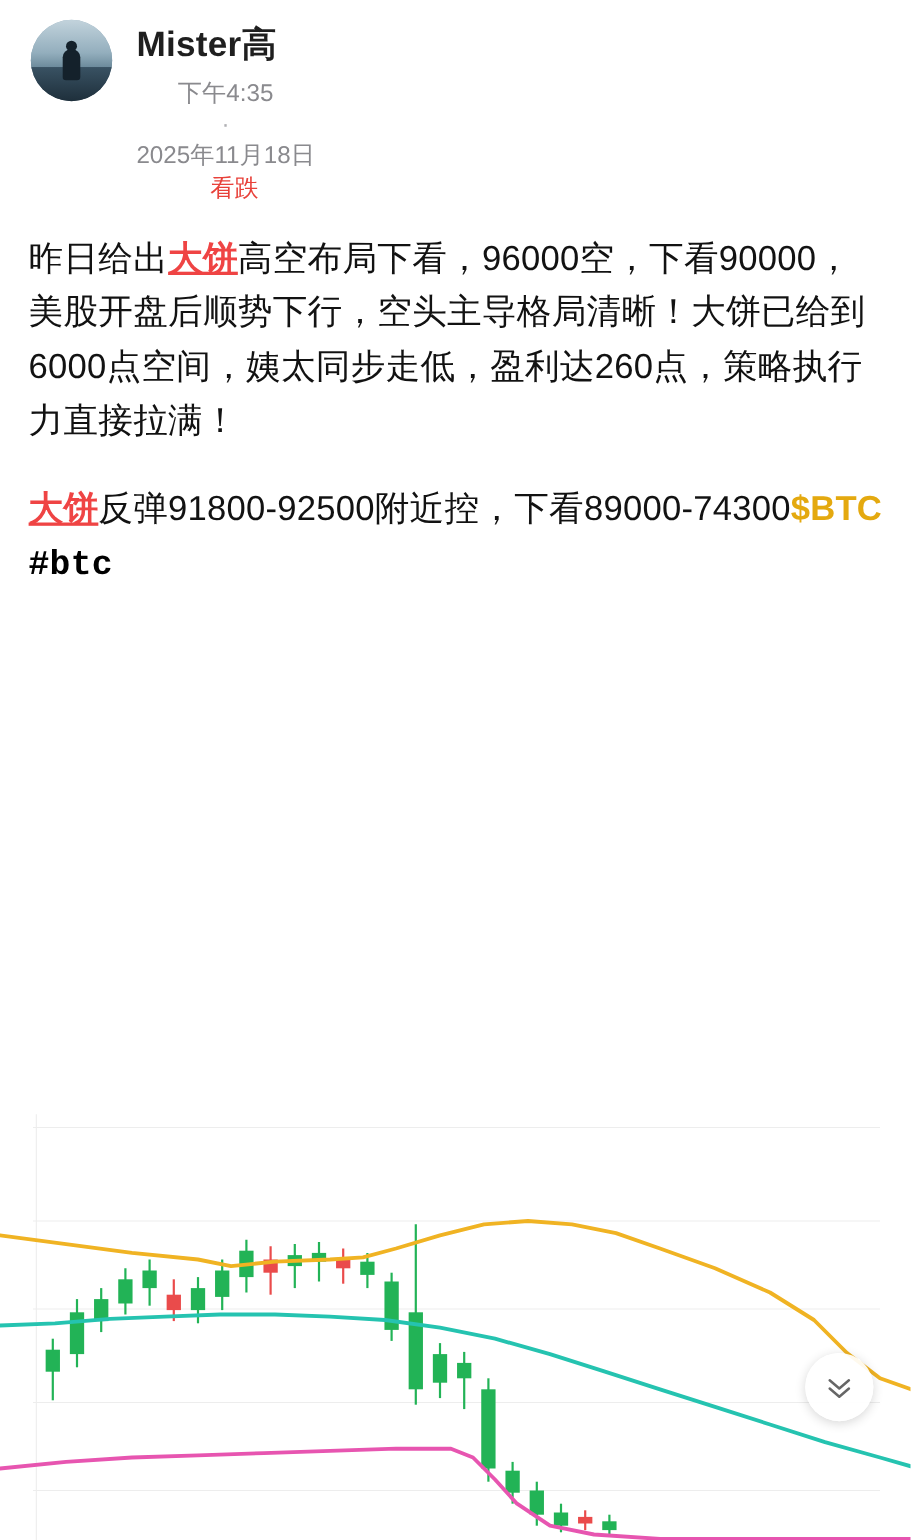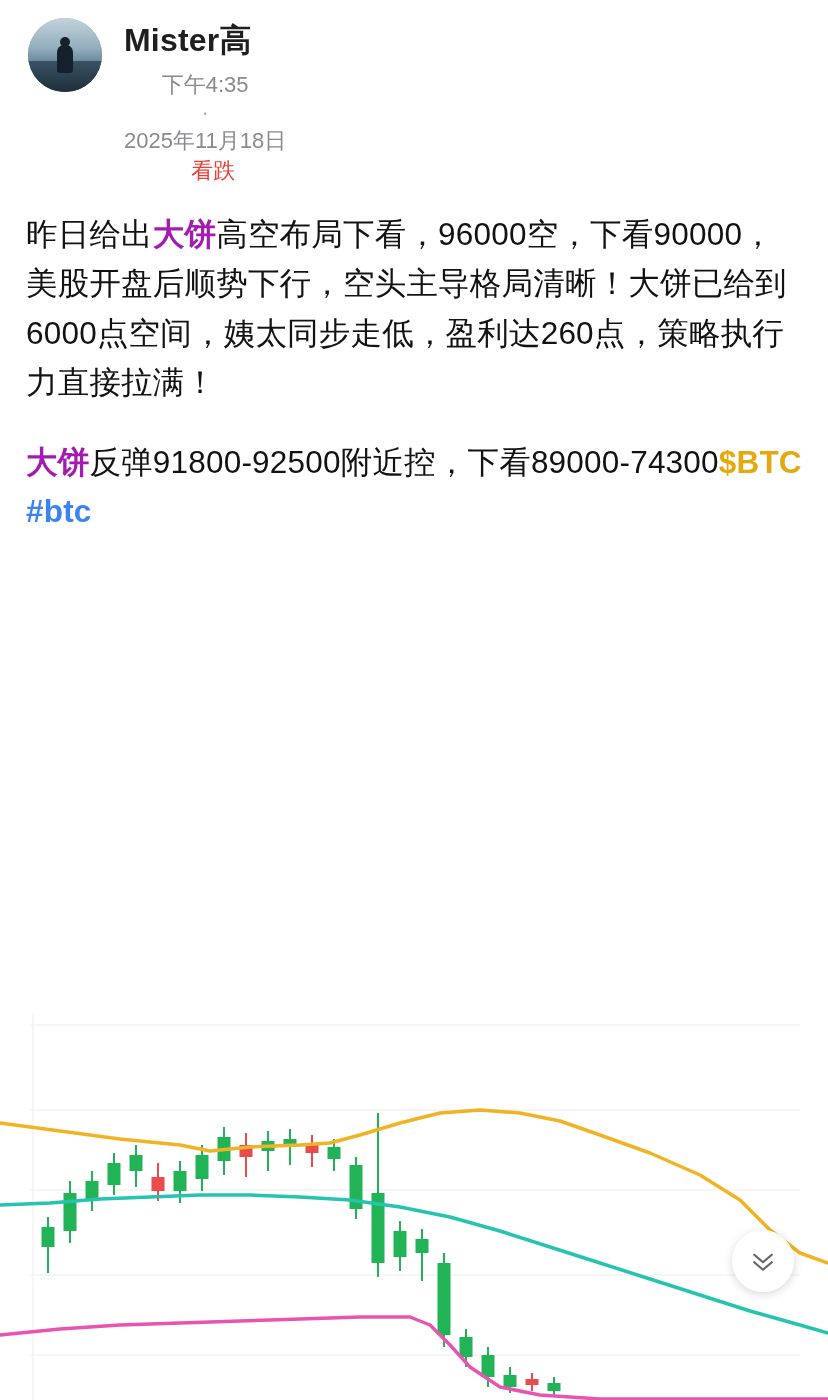--- a/index.html
+++ b/index.html
@@ -110,30 +110,32 @@
     color: #121212;
     letter-spacing: 0.2px;
   }
   .content p {
     margin: 0;
   }
   .content p + p {
     margin-top: 0;
   }
   .hl-gold {
-    color: #a21caf;
-    font-weight: 600;
+    color: #ef4444;
+    font-weight: 600;
+    text-decoration: underline;
   }
   .ticker {
     color: #e4a90f;
     font-weight: 600;
   }
   .hashtag {
-    color: #3b82f6;
-    font-weight: 600;
+    color: #000000;
+    font-weight: 600;
+    font-family: Liberation Mono, monospace;
   }
   .para-gap {
     height: 30px;
   }
 
   
   .chart-wrap {
     position: absolute;
     left: 0;
     right: 0;

